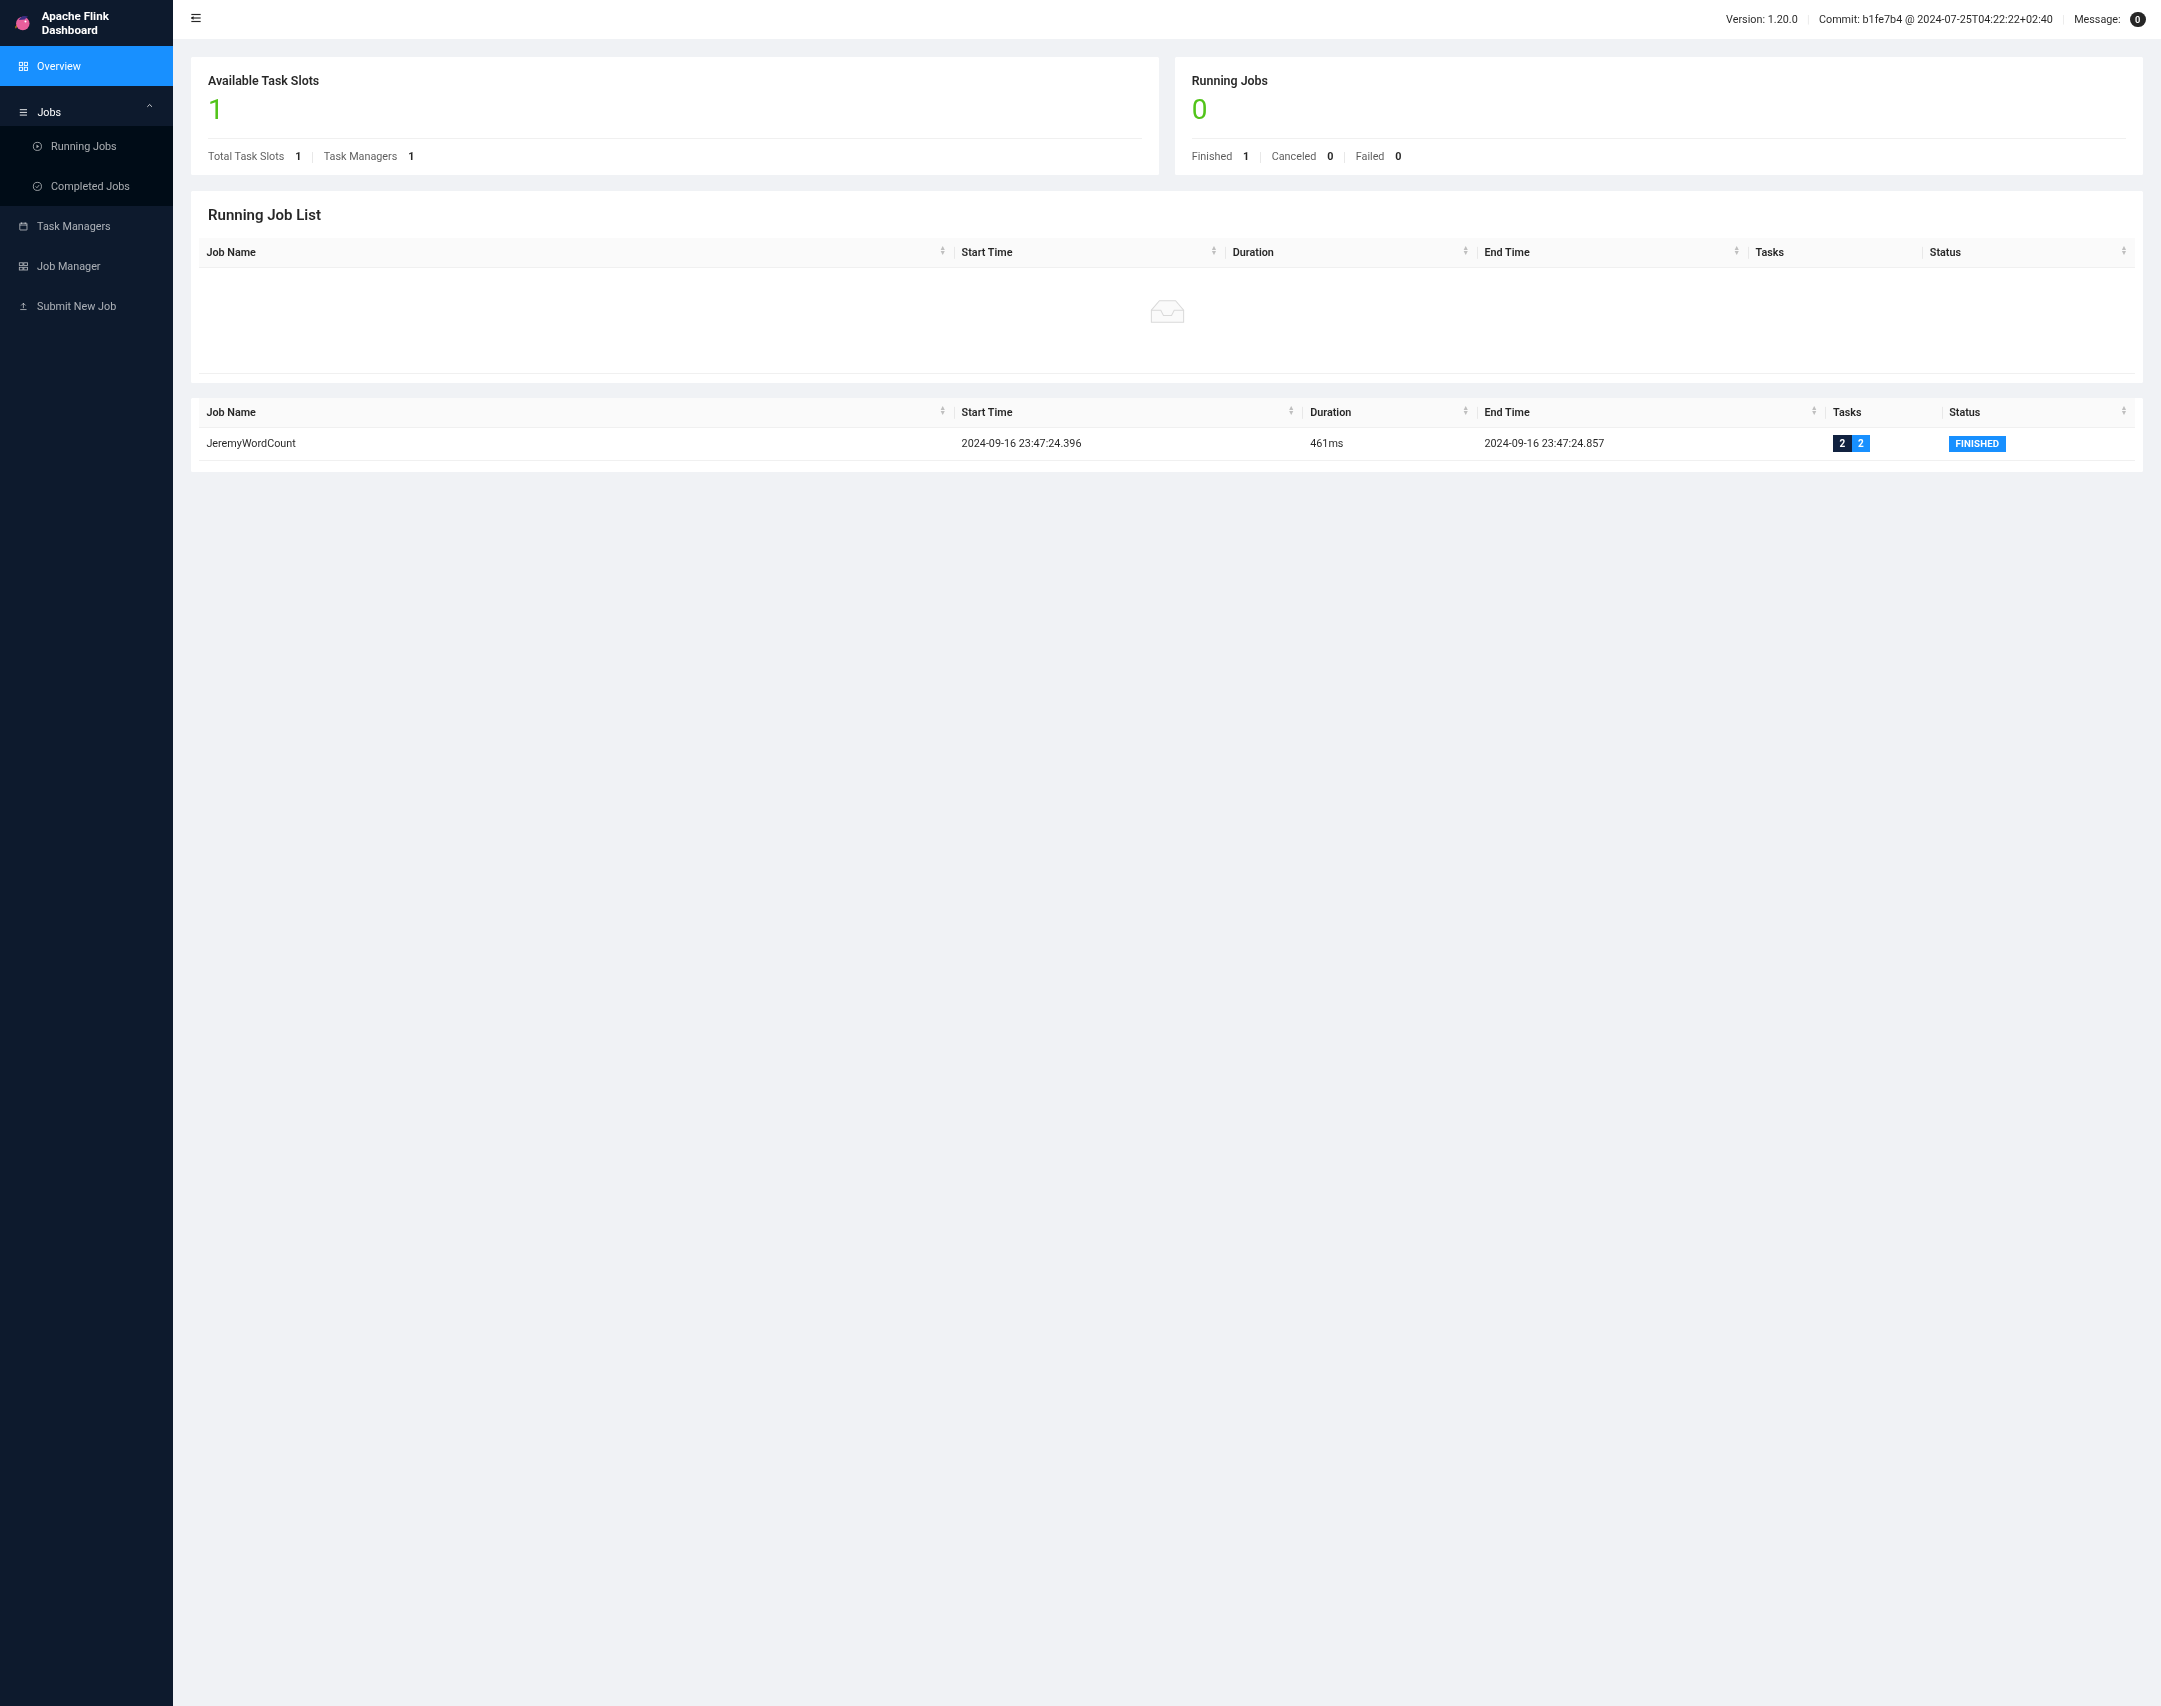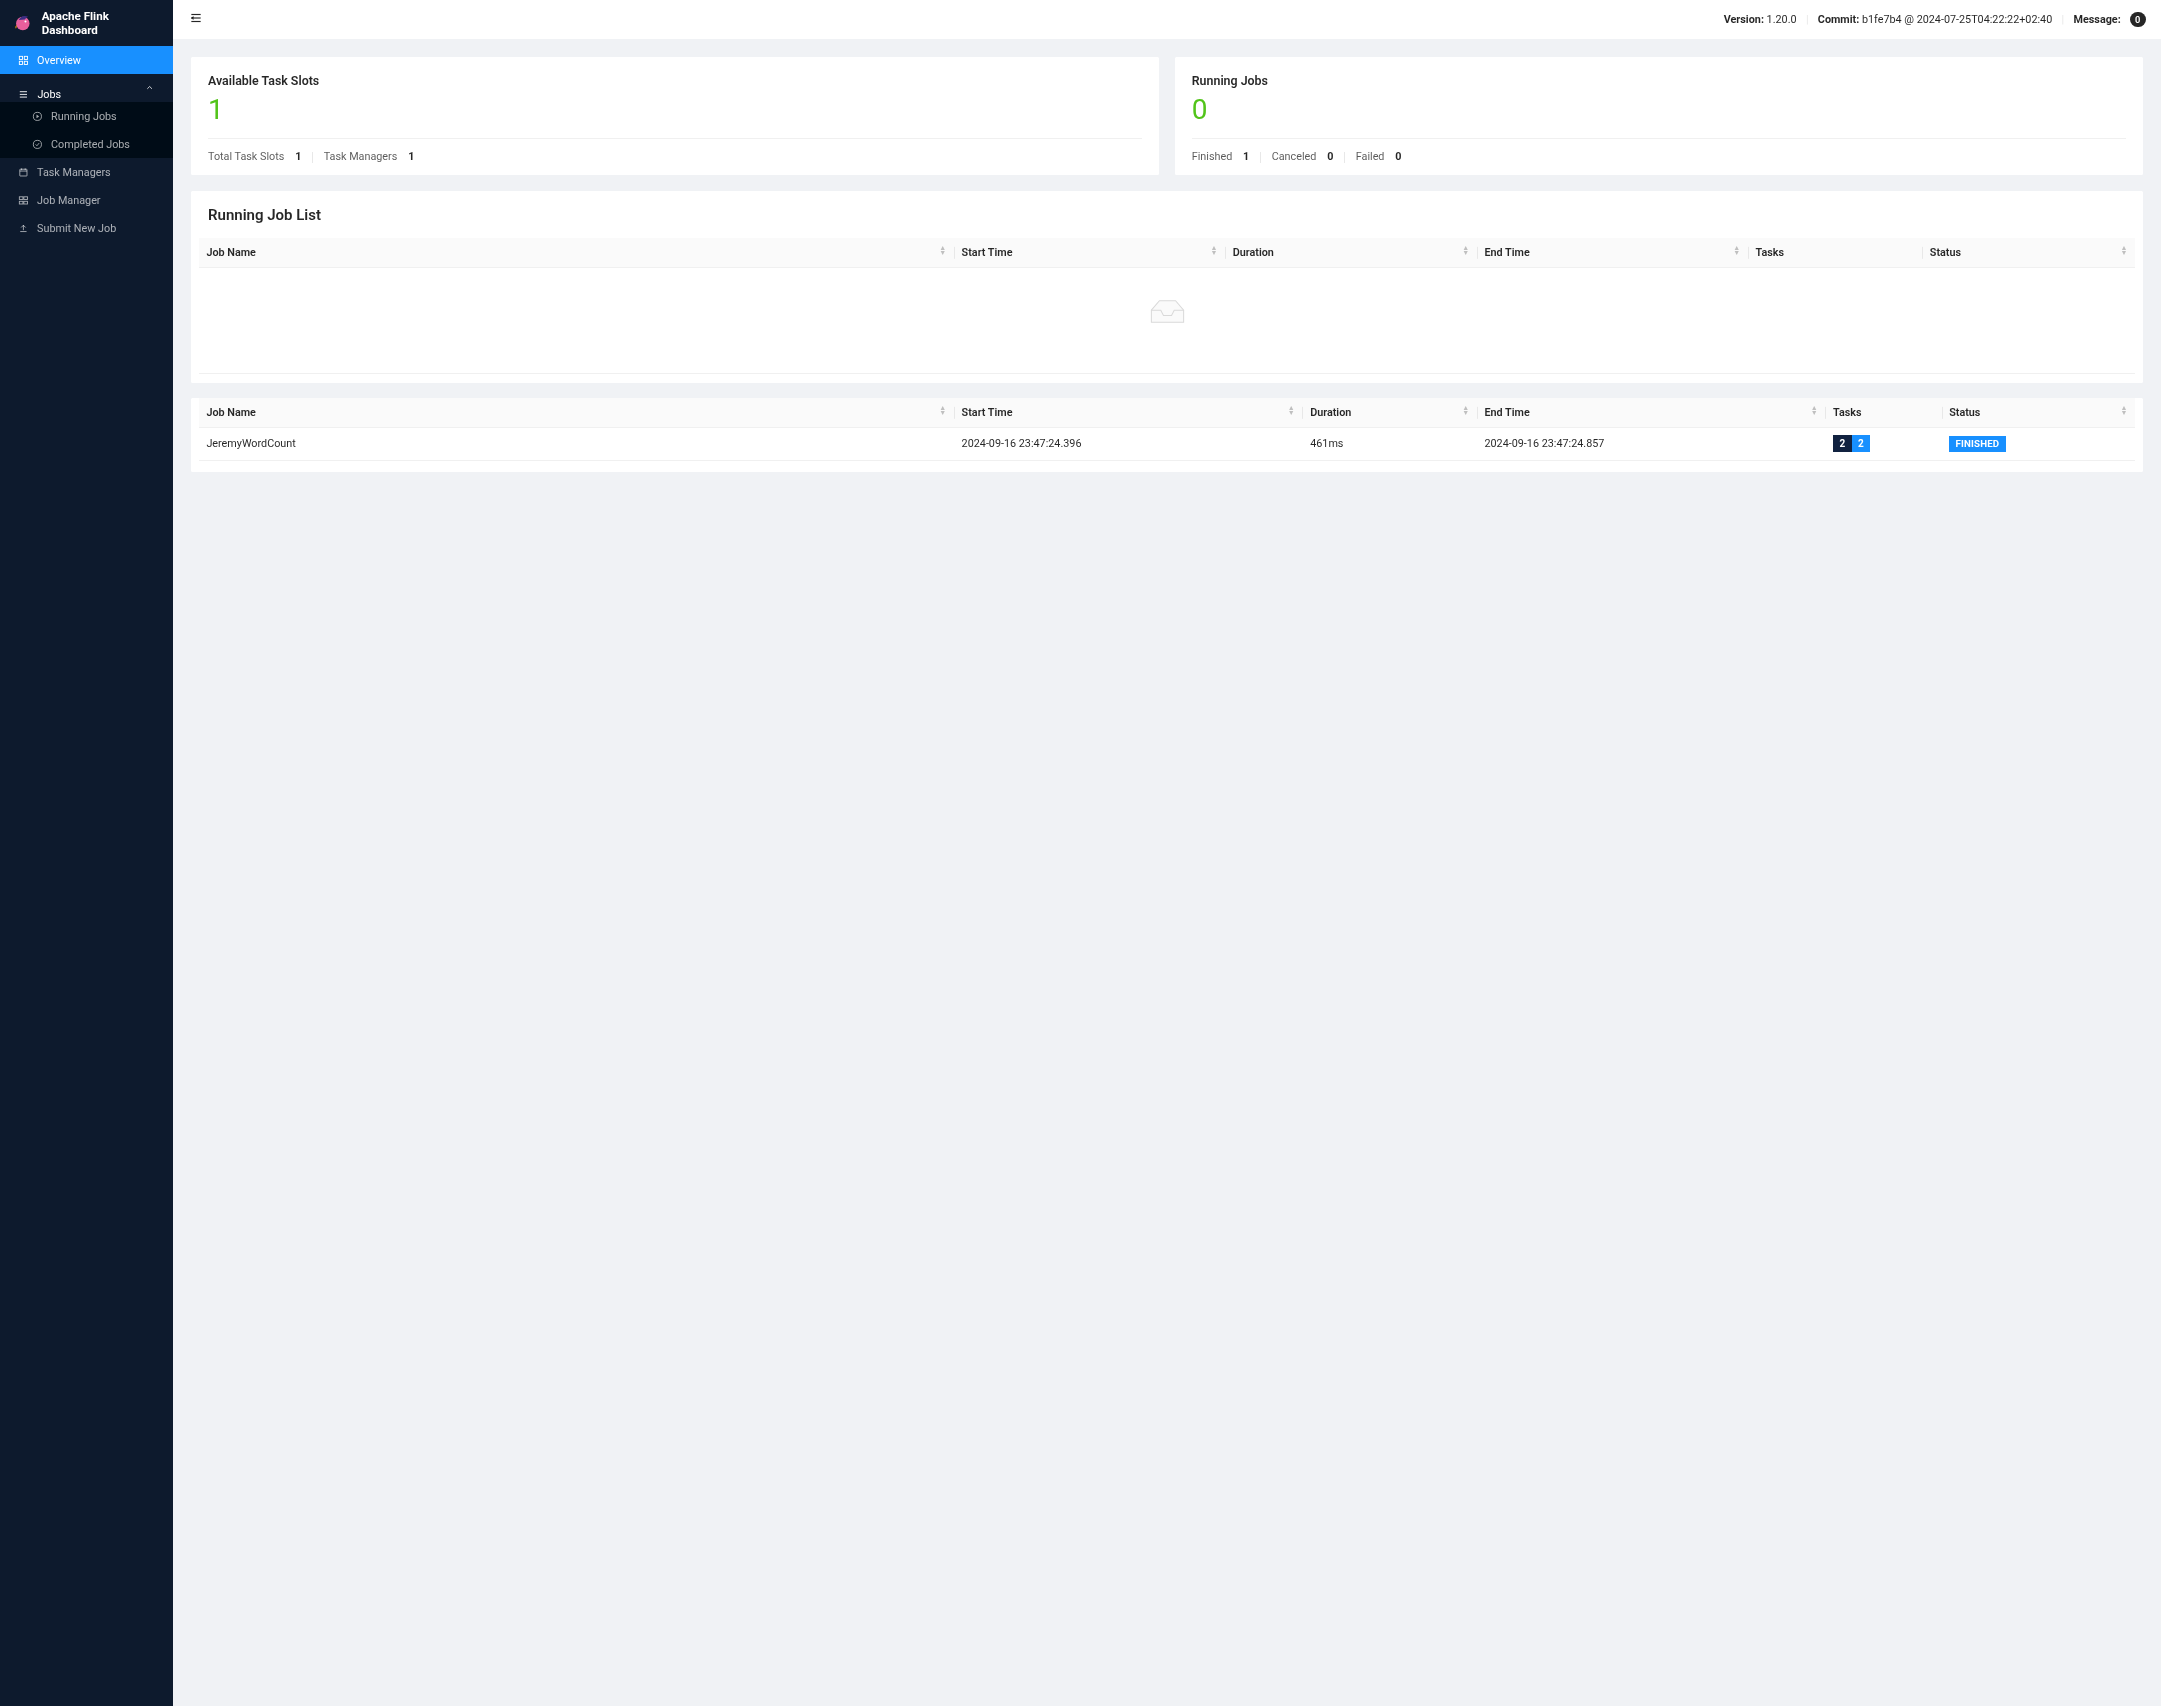--- a/index.html
+++ b/index.html
@@ -5,35 +5,35 @@
   * { box-sizing: border-box; margin: 0; padding: 0; }
   html, body { height: 100%; font-family: -apple-system, BlinkMacSystemFont, "Segoe UI", Roboto, "Helvetica Neue", Arial, sans-serif; font-size: 10.8px; color: rgba(0,0,0,0.85); }
   body { display: flex; background: #f0f2f5; }
 
   
   .sidebar { width: 173px; min-width: 173px; background: #0d1a2d; color: #fff; display: flex; flex-direction: column; }
   .brand { display: flex; align-items: center; height: 46px; padding: 0 12.4px; gap: 7.7px; background: #0d1a2d; }
   .brand-logo { width: 21.6px; height: 21.6px; }
   .brand-title { font-weight: 700; font-size: 11.6px; color: #fff; }
   .menu { padding: 0; list-style: none; }
-  .menu-item, .submenu-title { display: flex; align-items: center; height: 28px; padding: 0 17px; color: rgba(255,255,255,0.65); cursor: pointer; gap: 7.7px; }
+  .menu-item, .submenu-title { display: flex; align-items: center; height: 40px; padding: 0 17px; color: rgba(255,255,255,0.65); cursor: pointer; gap: 7.7px; }
   .menu-item.selected { background: #1890ff; color: #fff; }
   .submenu-title { color: #fff; justify-content: space-between; }
   .submenu-title .left { display: flex; align-items: flex-end; gap: 8px; margin-top: 13px; }
   .submenu-list { list-style: none; background: #000c17; }
   .submenu-list .menu-item { padding-left: 31px; }
   .icon { width: 12.4px; height: 12.4px; flex-shrink: 0; display: inline-flex; align-items: center; justify-content: center; }
 
   
   .main { flex: 1; display: flex; flex-direction: column; min-width: 0; }
   .topbar { height: 39px; background: #fff; display: flex; align-items: center; padding: 0 15.5px; gap: 15.5px; }
   .topbar-left { display: flex; align-items: center; }
   .topbar-right { margin-left: auto; display: flex; align-items: center; gap: 9.3px; font-size: 10.8px; }
   .topbar-right .sep { color: #e8e8e8; }
-  .topbar-right strong { font-weight: 700; }
+  .topbar-right strong { font-weight: 400; }
   .msg-badge { display:inline-flex; align-items:center; justify-content:center; min-width:15.5px; height:15.5px; border-radius:7.7px; background:#262626; color:#fff; font-size:9.3px; font-weight:600; padding:0 4.6px; }
   .collapse-btn { cursor: pointer; color: rgba(0,0,0,0.85); }
 
   .content { padding: 18px; overflow: auto; flex: 1; }
 
   .cards-row { display: flex; gap: 15.5px; margin-bottom: 15.5px; }
   .card { background: #fff; border-radius: 1.5px; flex: 1; padding: 15.5px 17px 12.4px; }
   .card-title { font-size: 12.4px; font-weight: 600; margin-bottom: 7.7px; }
   .big-number { font-size: 28px; font-weight: 400; color: #52c41a; line-height: 1.1; }
   .card-divider { height: 0.8px; background: #f0f0f0; margin: 12.4px 0 10.8px; }

